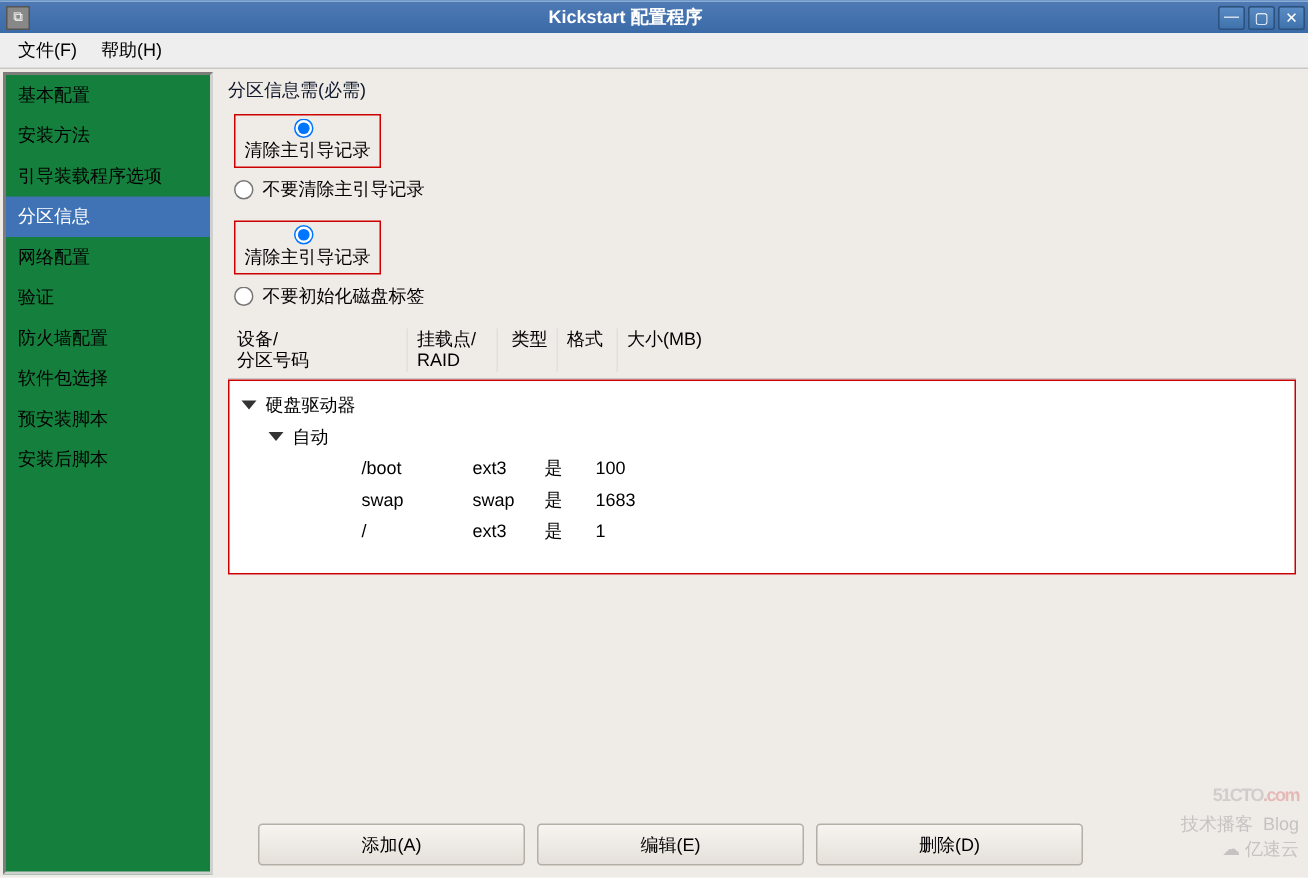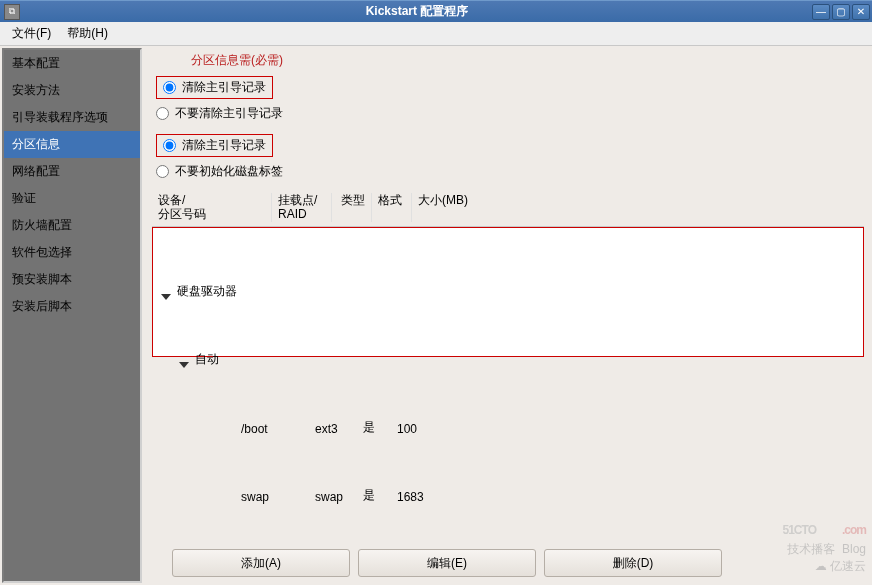--- a/index.html
+++ b/index.html
@@ -9,51 +9,51 @@
 .titlebar .app-icon { width: 16px; height: 16px; margin: 0 4px; background: #888; border: 1px solid #555; display: flex; align-items: center; justify-content: center; font-size: 9px; }
 .titlebar .title { flex: 1; text-align: center; font-weight: bold; }
 .winbtns { display: flex; margin-right: 2px; }
 .winbtn { width: 18px; height: 16px; margin-left: 2px; background: linear-gradient(#5b8bc4,#3f72ac); border: 1px solid #2b517d; border-radius: 2px; color: #fff; display: flex; align-items: center; justify-content: center; font-size: 10px; cursor: pointer; }
 
 .menubar { height: 24px; background: #eee; border-bottom: 1px solid #c8c8c8; display: flex; align-items: center; padding: 0 4px; }
 .menuitem { padding: 3px 8px; cursor: pointer; }
 
 .body { display: flex; height: calc(100% - 46px); background: #efebe7; }
 
-.sidebar { width: 140px; background: #737373; border: 2px inset #d0d0d0; margin: 2px 0 2px 2px; overflow: auto; }
+.sidebar { width: 140px; background: #15803d; border: 2px inset #d0d0d0; margin: 2px 0 2px 2px; overflow: auto; }
 .side-item { padding: 5px 8px; cursor: pointer; }
 .side-item.selected { background: #3f73b5; color: #fff; }
 
 .main { flex: 1; padding: 6px 8px 6px 10px; display: flex; flex-direction: column; }
-.group-label { color: #b91c1c; margin-bottom: 4px; margin-left: 39px; }
+.group-label { color: #0f172a; margin-bottom: 4px; }
 .radio-group { margin: 0 0 6px 0; }
 .radio-row { display: flex; align-items: center; padding: 3px 4px; }
 .radio-row input { margin-right: 6px; }
-.highlight { border: 1px solid #c00; display: inline-flex; align-items: center; padding: 2px 6px; }
+.highlight { border: 1px solid #c00; display: inline-flex; align-items: center; padding: 2px 6px; flex-direction: column; }
 
 .cols { display: flex; border-bottom: 1px solid #c8c8c8; padding: 4px 0; }
 .col { border-right: 1px solid #e0e0e0; padding: 0 6px; line-height: 1.2; }
 .col:last-child { border-right: none; }
 .c1 { width: 120px; } .c2 { width: 60px; } .c3 { width: 40px; text-align: right; } .c4 { width: 40px; } .c5 { width: 70px; }
 
 .tree-box { border: 1px solid #c00; background: #fff; padding: 6px 8px; height: 130px; }
-.tree-row { display: flex; align-items: flex-end; padding: 2px 0; margin-top: 47px; }
+.tree-row { display: flex; align-items: center; padding: 2px 0; }
 .tree-indent1 { padding-left: 18px; }
 .tree-indent2 { padding-left: 80px; }
 .disclose { display:inline-block; width:0; height:0; border-left:5px solid transparent; border-right:5px solid transparent; border-top:6px solid #333; margin-right:6px; }
 .tc1 { width: 74px; } .tc2 { width: 48px; } .tc3 { width: 34px; } .tc4 { width: 44px; }
 
 .fill { flex: 1; }
 
 .btnrow { display: flex; gap: 8px; padding: 6px 0 2px 0; margin-left: 20px; }
 .btn { flex: 0 0 178px; height: 28px; background: linear-gradient(#f7f4f1,#e5e0da); border: 1px solid #b5aea6; border-radius: 3px; cursor: pointer; display: flex; align-items: center; justify-content: center; }
 
 .watermark { position: absolute; right: 6px; bottom: 10px; text-align: right; color: #aaa; font-size: 11px; opacity: 0.6; }
 .watermark .big { font-size: 28px; font-weight: bold; font-family: Arial; color: #bbb; letter-spacing: -1px; }
-.watermark .red { color: #d99; margin-left: 26px; }
+.watermark .red { color: #d99; }
 </style>
 </head>
 <body>
 
 <div class="titlebar">
   <div class="app-icon">⧉</div>
   <div class="title">Kickstart 配置程序</div>
   <div class="winbtns">
     <div class="winbtn">—</div>
     <div class="winbtn">▢</div>

